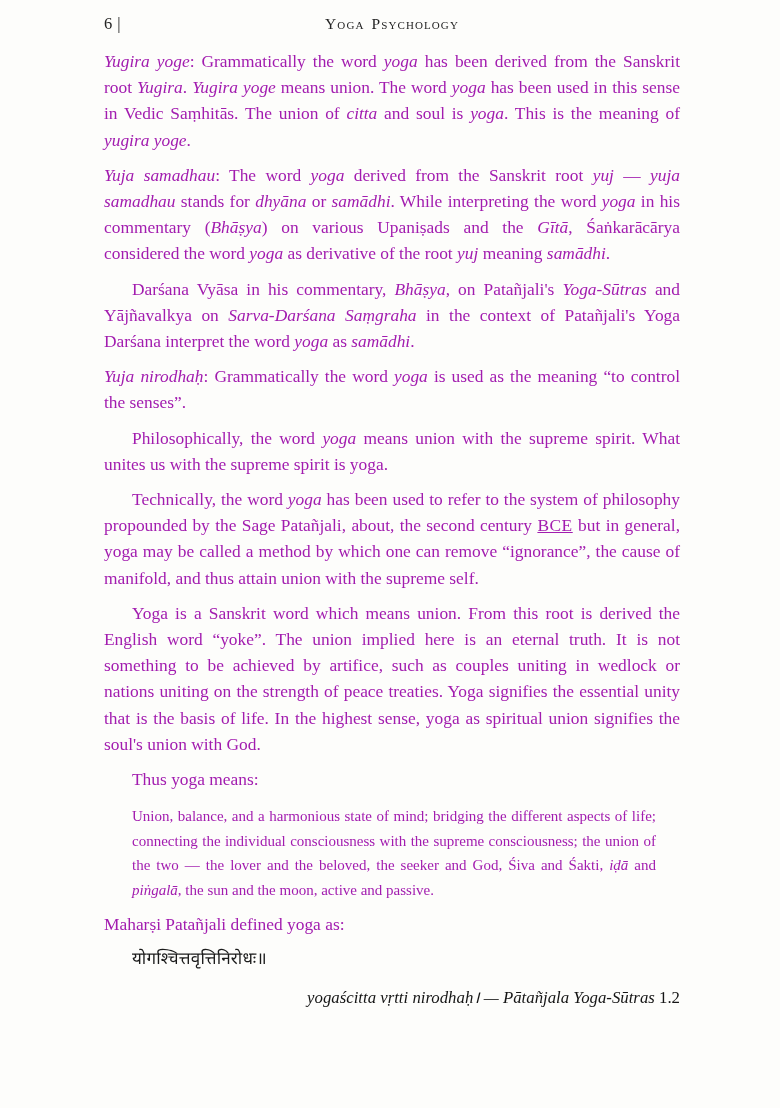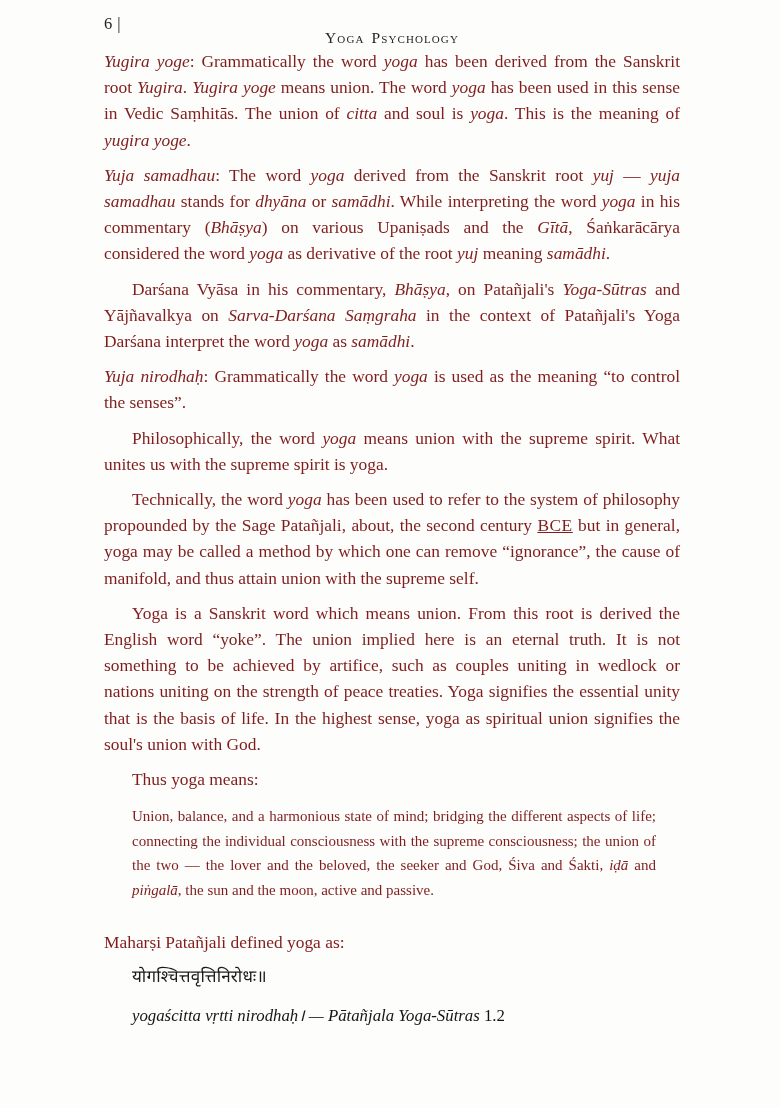--- a/index.html
+++ b/index.html
@@ -35,21 +35,21 @@
     left: 0;
     top: 0;
     font-size: 16.5px;
     letter-spacing: 0.4px;
     color: #242424;
     white-space: pre;
   }
   .head-title {
     position: absolute;
     left: 0;
-    top: 15px;
+    top: 1px;
     width: 576px;
     text-align: center;
     font-size: 15.5px;
     font-variant: small-caps;
     letter-spacing: 1.1px;
     color: #242424;
     word-spacing: 2px;
   }
   
   .textblock {
@@ -57,21 +57,21 @@
     left: 104px;
     top: 48px;
     width: 576px;
   }
   p {
     margin: 0 0 0 0;
     font-size: 17.4px;
     line-height: 26.2px;
     text-align: justify;
     text-justify: inter-word;
-    color: #7f1d1d;
+    color: #a21caf;
     hyphens: none;
   }
   p.flush { text-indent: 0; }
   p.indent { text-indent: 28px; }
   p.gap { margin-top: 9px; }
   i, em { font-style: italic; }
   .smallcaps {
     font-variant: small-caps;
     letter-spacing: 0.5px;
     text-decoration: underline;
@@ -81,37 +81,38 @@
     margin: 12px 0 0 28px;
     width: 524px;
   }
   .blockquote p {
     font-size: 15px;
     line-height: 24.6px;
     text-align: justify;
   }
   
   .lead-line {
-    margin-top: 26px;
+    margin-top: 8px;
     font-family: Liberation Serif, serif;
   }
   .devanagari {
     margin: 6px 0 0 28px;
     font-family: "DejaVu Sans", "Liberation Sans", sans-serif;
     font-size: 17px;
     line-height: 30px;
     color: #1a1a1a;
     letter-spacing: 0.2px;
   }
   .translit {
     margin: 12px 0 0 28px;
     font-size: 16.8px;
     line-height: 25px;
     font-style: italic;
     color: #151515;
+    text-align: right;
   }
   .translit .roman { font-style: normal; }
 </style>
 </head>
 <body>
 
 <div class="page">
 
   <div class="running-head">
     <div class="folio">6 |</div>

